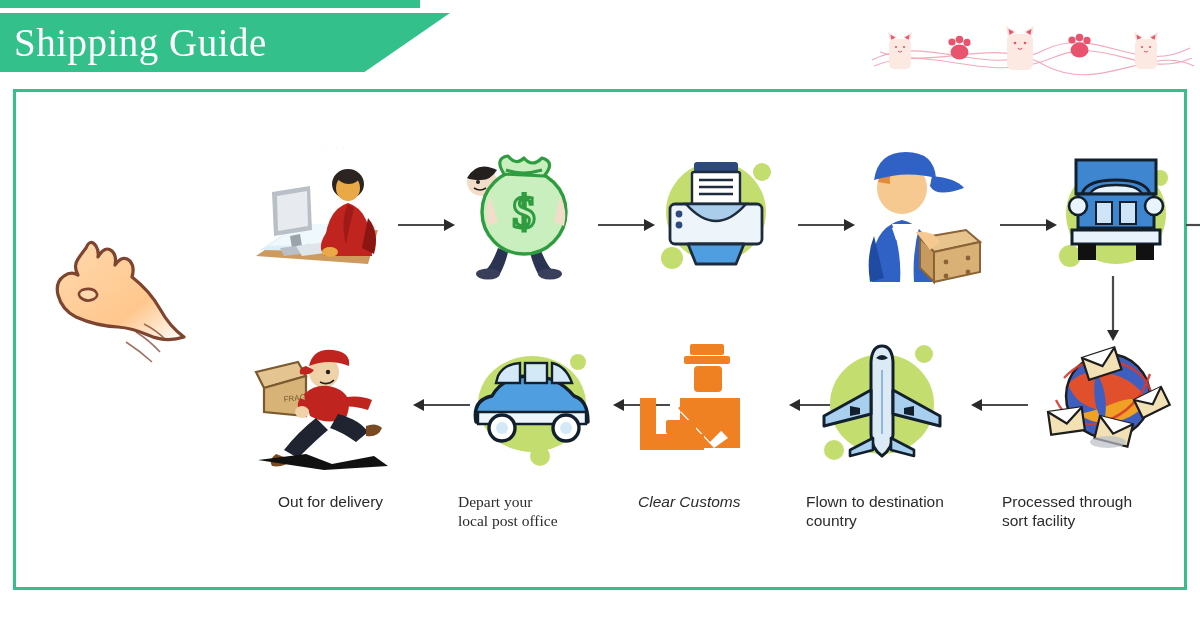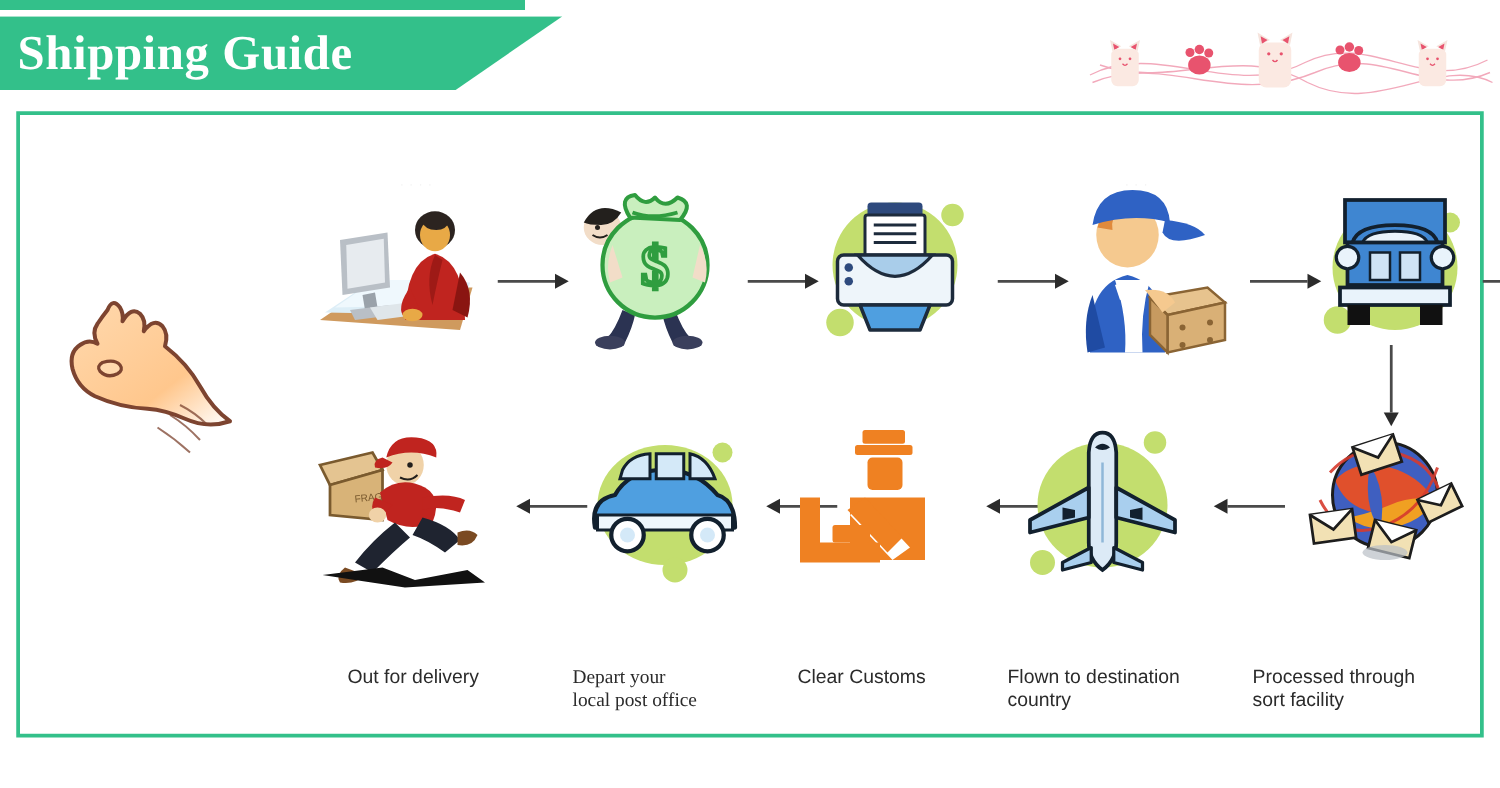--- a/index.html
+++ b/index.html
@@ -20,21 +20,21 @@
     background:#33c08a;
   }
   .banner-main{
     position:absolute;left:0;top:13px;height:59px;width:450px;
     background:#33c08a;
     clip-path:polygon(0 0, 100% 0, 81% 100%, 0 100%);
   }
   .banner-title{
     position:absolute;left:14px;top:20px;
     font-family:"Liberation Serif", serif;
-    font-weight:bold;
+    font-weight:normal;
     font-size:39px;
     color:#ffffff;
     letter-spacing:.5px;
     white-space:nowrap;
     line-height:45px;
   }
 
   
   .cat-deco{position:absolute;right:4px;top:14px;width:330px;height:68px;}
 
@@ -58,21 +58,20 @@
 
   .arrow{position:absolute;}
 
   .caption{
     position:absolute;
     font-size:15.5px;
     color:#2b2b2b;
     line-height:19px;
     font-family:"Liberation Sans", sans-serif;
     white-space:pre-line;
-    margin-top:40px;
   }
 
   .watermark{
     position:absolute;
     font-size:9px;
     color:#f0f0f0;
     letter-spacing:1px;
     white-space:nowrap;
     user-select:none;
   }
@@ -487,19 +486,19 @@
         </g>
       </g>
 
       <ellipse cx="70" cy="104" rx="18" ry="6" fill="#b9bfc6" opacity=".7"></ellipse>
     </svg>
   </div>
 
   <div class="caption" style="left:38px;top:362px;width:150px;">Out for delivery</div>
   <div class="caption" style="left:218px;top:362px;width:160px;font-family:Liberation Serif, serif;">Depart your
 local post office</div>
-  <div class="caption" style="left:398px;top:362px;width:150px;">Clear Customs</div>
+  <div class="caption" style="left:398px;top:362px;width:150px;font-style:italic;">Clear Customs</div>
   <div class="caption" style="left:762px;top:362px;width:195px;">Processed through
 sort facility</div>
   <div class="caption" style="left:566px;top:362px;width:190px;">Flown to destination
 country</div>
 
 </div>
 
 </body></html>

